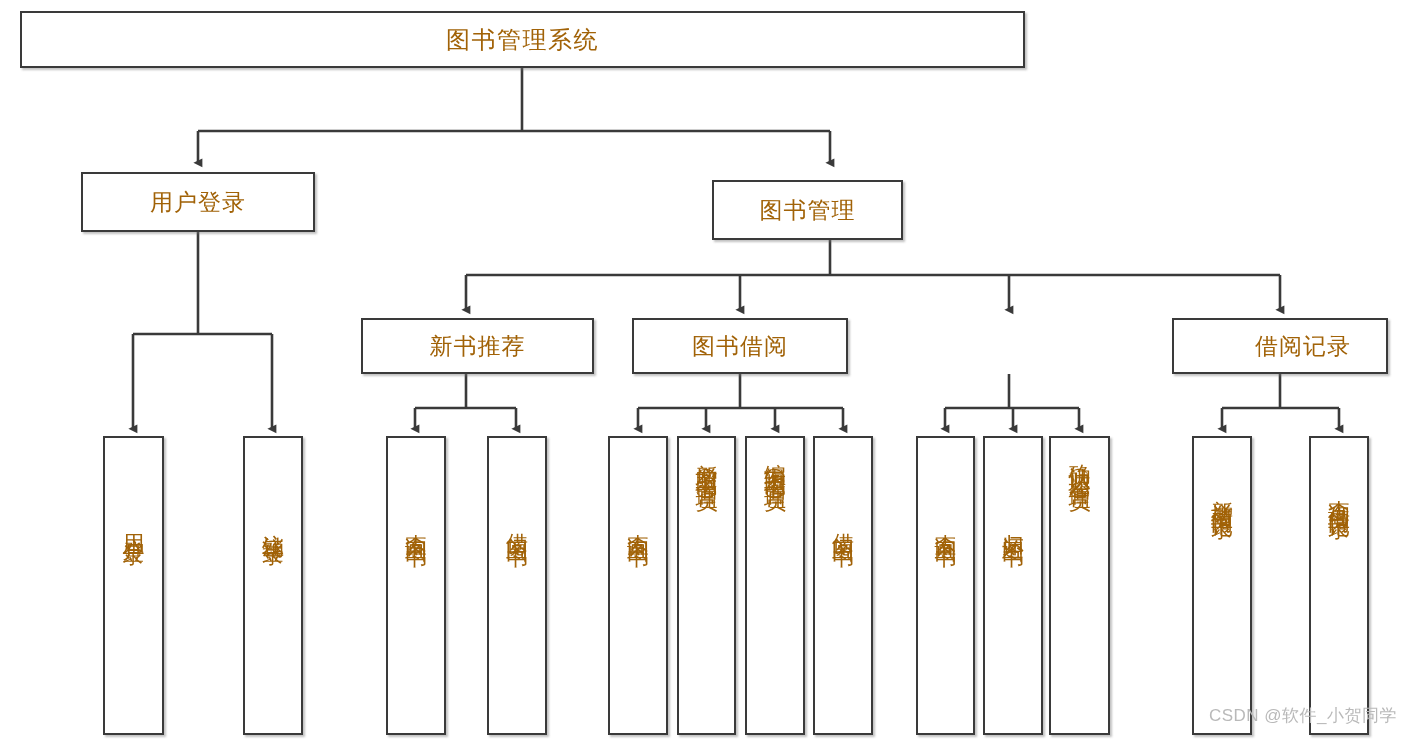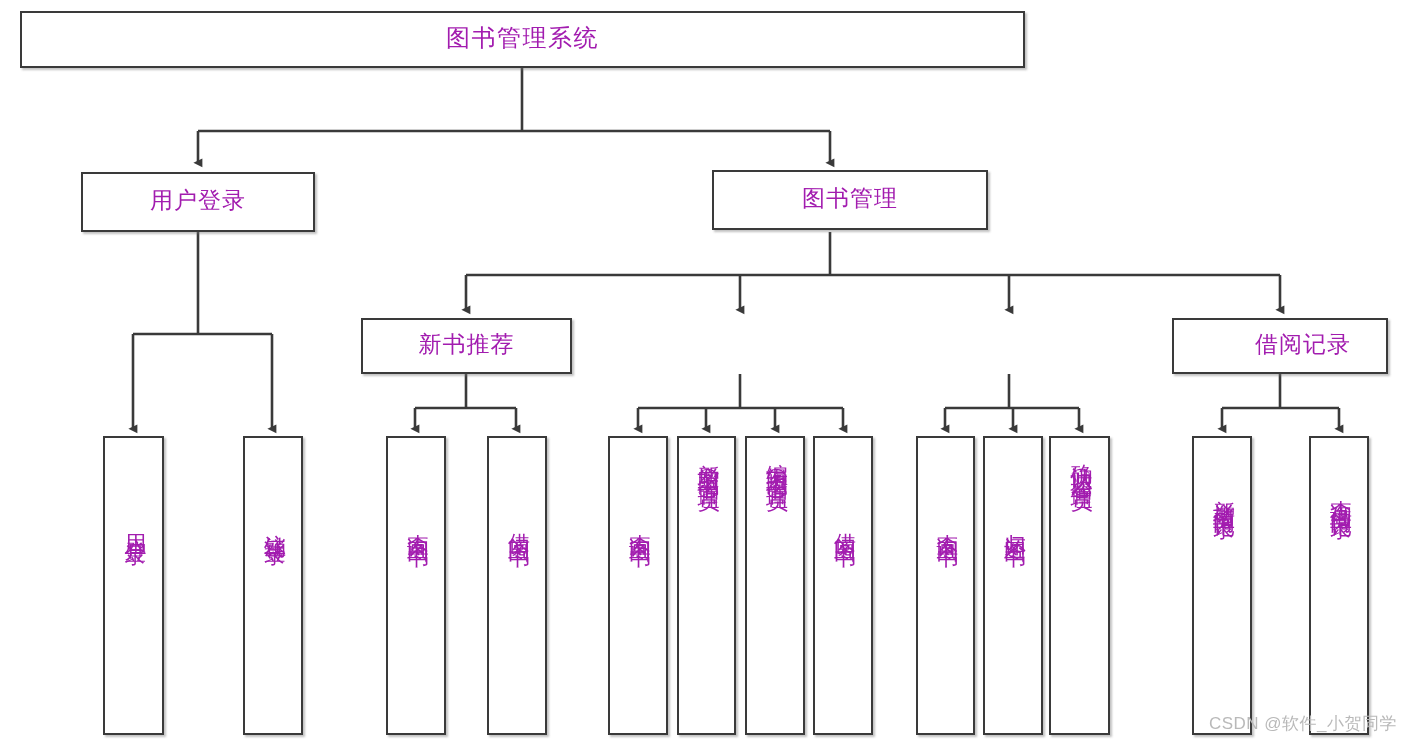--- a/index.html
+++ b/index.html
@@ -28,23 +28,22 @@
   }
   .node {
     position: absolute;
     box-sizing: border-box;
     background: #ffffff;
     border: 2.5px solid #3a3a3a;
     box-shadow: 2px 2px 2px rgba(120,120,120,0.45);
     display: flex;
     align-items: center;
     justify-content: center;
-    color: #a21caf;
+    color: #a16207;
     z-index: 2;
-    font-family: Liberation Mono, monospace;
   }
   .node .lbl {
     display: block;
     text-align: center;
     line-height: 1.15;
     white-space: nowrap;
   }
   
   .node.h .lbl {
     font-size: 23px;
@@ -65,21 +64,21 @@
     text-orientation: upright;
     -webkit-writing-mode: vertical-rl;
     font-size: 22px;
     letter-spacing: 4px;
     line-height: 1;
     white-space: nowrap;
   }
   .watermark {
     position: absolute;
     right: 8px;
-    bottom: 12px;
+    bottom: 20px;
     font-size: 17px;
     color: #b9b9b9;
     letter-spacing: 0.5px;
     z-index: 5;
     white-space: nowrap;
   }
 </style>
 </head>
 <body>
 
@@ -136,28 +135,31 @@
   </svg>
 
   <div class="node h root" style="left:20px; top:11px; width:1005px; height:57px;">
     <span class="lbl">图书管理系统</span>
   </div>
 
   <div class="node h" style="left:81px; top:172px; width:234px; height:60px;">
     <span class="lbl">用户登录</span>
   </div>
 
-  <div class="node h" style="left:712px; top:170px; width:276px; height:60px;align-items:center;">
+  <div class="node h" style="left:712px; top:180px; width:191px; height:60px;align-items:center;">
     <span class="lbl">图书管理</span>
   </div>
 
-  <div class="node h" style="left:361px; top:318px; width:211px; height:56px;">
+  <div class="node h" style="left:361px; top:318px; width:233px; height:56px;">
     <span class="lbl">新书推荐</span>
   </div>
 
+  <div class="node h" style="left:632px; top:318px; width:216px; height:56px;">
+    <span class="lbl">图书借阅</span>
+  </div>
 
 
   <div class="node h" style="left:1172px; top:318px; width:216px; height:56px;padding-left:46px;">
     <span class="lbl">借阅记录</span>
   </div>
 
   <div class="node v" style="left:103px; top:436px; width:61px; height:299px; padding-top:78px;">
     <span class="lbl">用户登录</span>
   </div>
 

